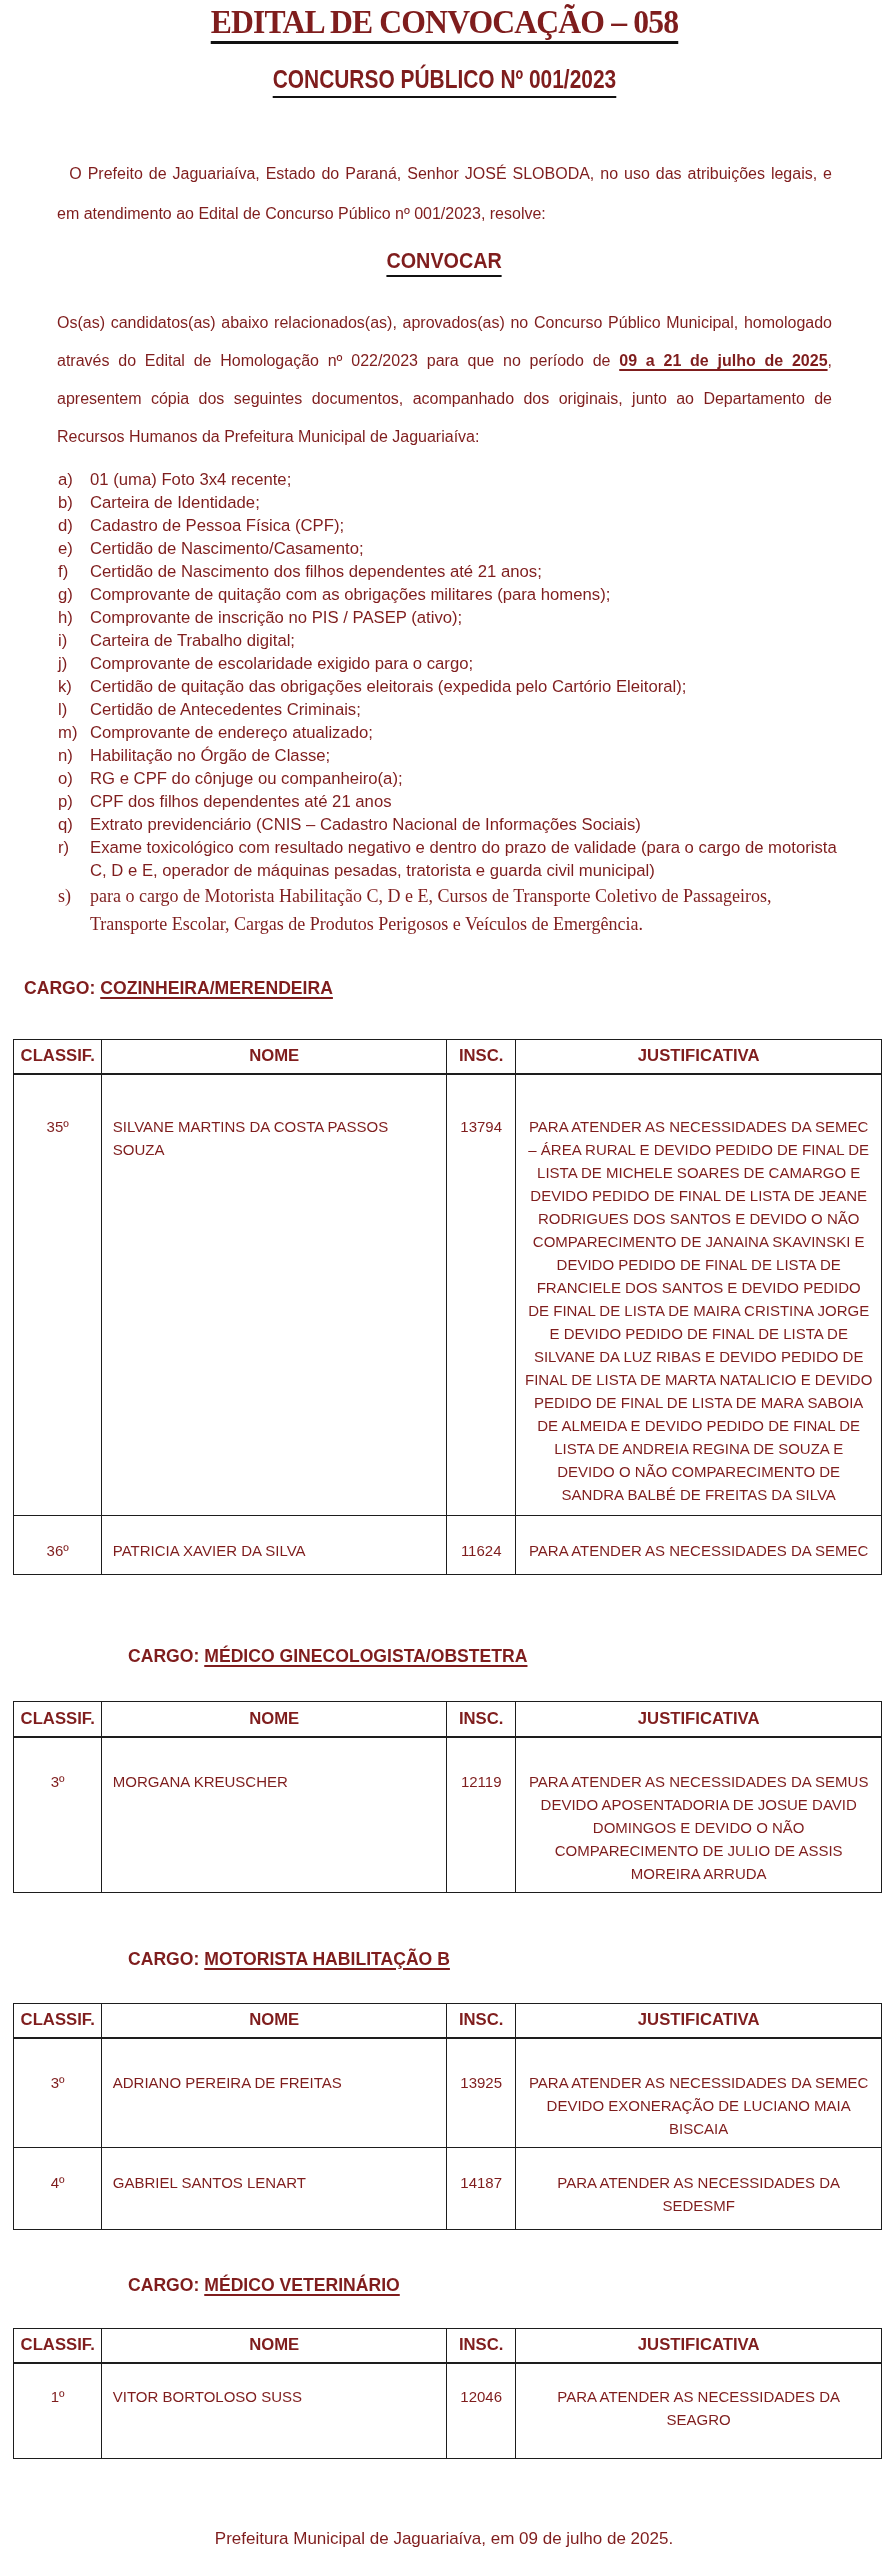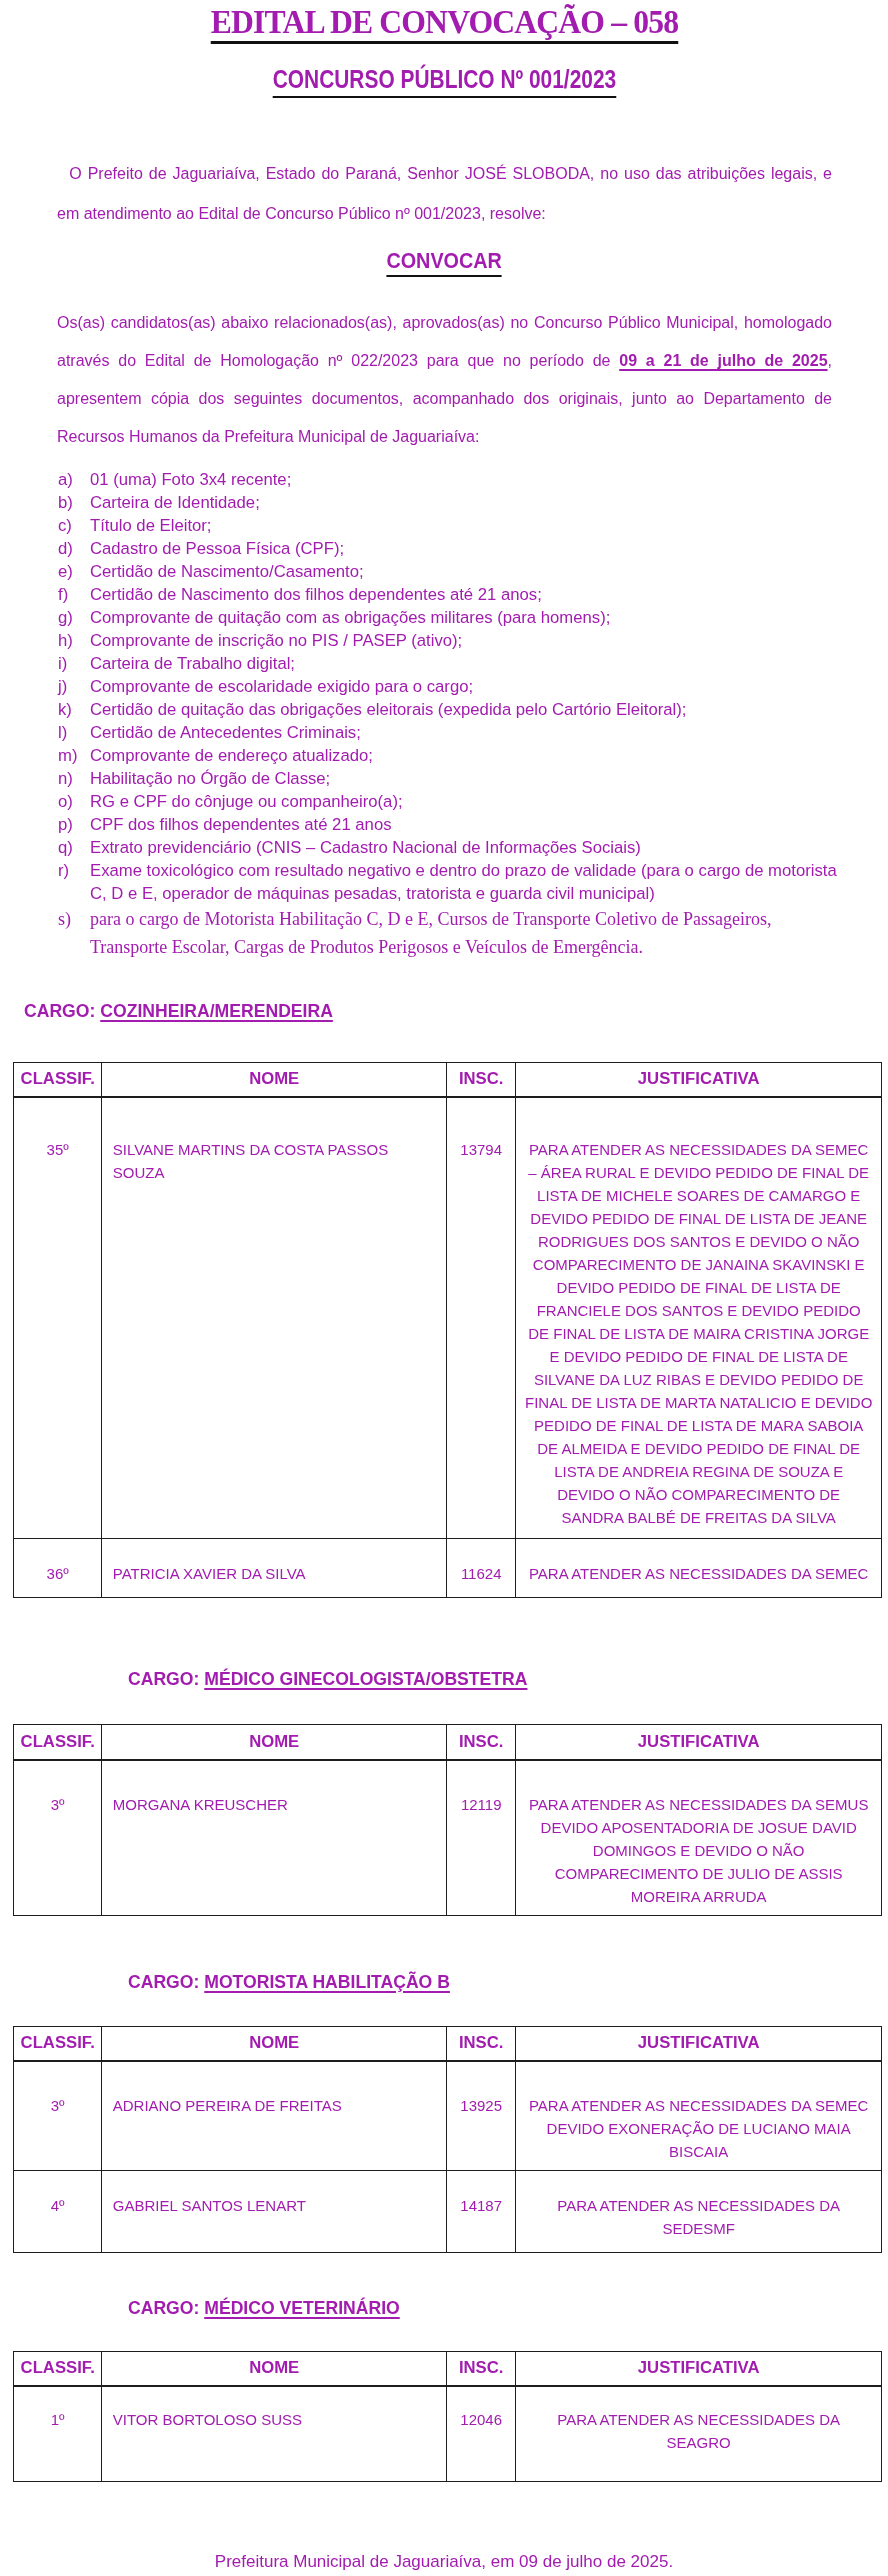--- a/index.html
+++ b/index.html
@@ -1,17 +1,17 @@
 <!DOCTYPE html>
 <html style="font-size:14px"><head>
 <meta charset="utf-8">
 <style>
   html,body{margin:0;padding:0;background:#ffffff;}
   .page{
-    width:888px;height:2576px;margin:0 auto;background:#ffffff;color:#a21caf;
+    width:888px;height:2576px;margin:0 auto;background:#ffffff;color:#7f1d1d;
     font-family:"Liberation Sans","DejaVu Sans",sans-serif;
     overflow:hidden;position:relative;
   }
   
   .doc-header{text-align:center;padding-top:3.5px;}
   .main-title{
     display:inline-block;
     font-family:"Liberation Serif","DejaVu Serif",serif;
     font-weight:bold;font-size:33px;line-height:37px;letter-spacing:-0.9px;
     border-bottom:3.5px solid #111;padding-bottom:0.9px;
@@ -109,21 +109,20 @@
 
   <div class="convocar-wrap">
     <span class="convocar">CONVOCAR</span>
   </div>
 
   <p class="para p2"><span>Os(as) candidatos(as) abaixo relacionados(as), aprovados(as) no Concurso Público Municipal, homologado através do Edital de Homologação nº 022/2023 para que no período de </span><span class="bold-underline">09 a 21 de julho de 2025</span><span>, apresentem cópia dos seguintes documentos, acompanhado dos originais, junto ao Departamento de Recursos Humanos da Prefeitura Municipal de Jaguariaíva:</span></p>
 
   <div class="doc-list">
     <div class="doc-item"><span class="letter">a)</span><span>01 (uma) Foto 3x4 recente;</span></div>
     <div class="doc-item"><span class="letter">b)</span><span>Carteira de Identidade;</span></div>
-    <div class="doc-item"><span class="letter">c)</span><span>Título de Eleitor;</span></div>
     <div class="doc-item"><span class="letter">d)</span><span>Cadastro de Pessoa Física (CPF);</span></div>
     <div class="doc-item"><span class="letter">e)</span><span>Certidão de Nascimento/Casamento;</span></div>
     <div class="doc-item"><span class="letter">f)</span><span>Certidão de Nascimento dos filhos dependentes até 21 anos;</span></div>
     <div class="doc-item"><span class="letter">g)</span><span>Comprovante de quitação com as obrigações militares (para homens);</span></div>
     <div class="doc-item"><span class="letter">h)</span><span>Comprovante de inscrição no PIS / PASEP (ativo);</span></div>
     <div class="doc-item"><span class="letter">i)</span><span>Carteira de Trabalho digital;</span></div>
     <div class="doc-item"><span class="letter">j)</span><span>Comprovante de escolaridade exigido para o cargo;</span></div>
     <div class="doc-item"><span class="letter">k)</span><span>Certidão de quitação das obrigações eleitorais (expedida pelo Cartório Eleitoral);</span></div>
     <div class="doc-item"><span class="letter">l)</span><span>Certidão de Antecedentes Criminais;</span></div>
     <div class="doc-item"><span class="letter">m)</span><span>Comprovante de endereço atualizado;</span></div>

